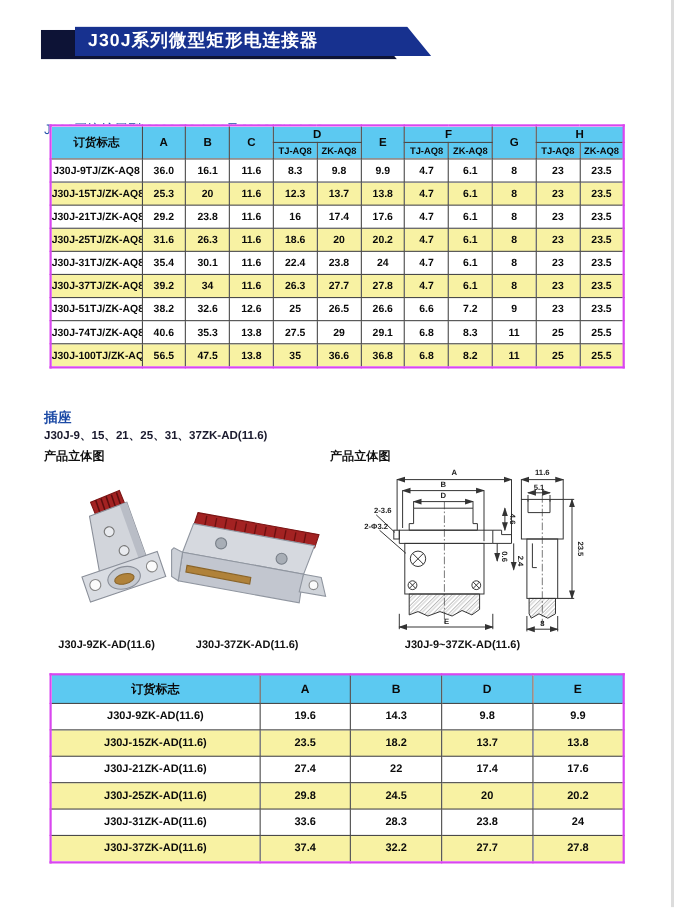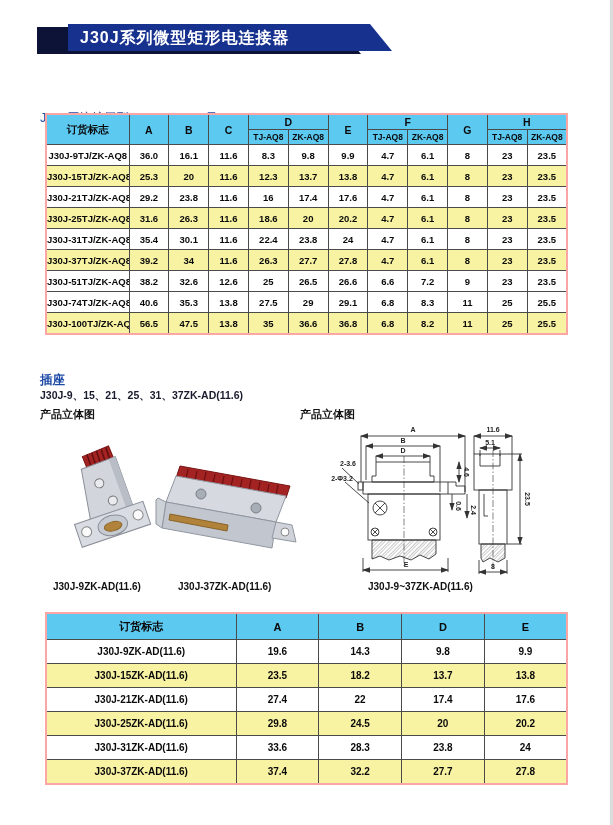--- a/index.html
+++ b/index.html
@@ -14,21 +14,21 @@
   .banner{position:absolute;left:0;top:0;width:100%;height:100%;background:#17318f;
     clip-path:polygon(0 0,calc(100% - 22px) 0,100% 100%,0 100%);
     color:#fff;font-weight:bold;font-size:16px;line-height:27px;padding-left:12px;box-sizing:border-box;letter-spacing:1px;margin-left:28px;}
 
   .sec-title{position:absolute;left:40px;color:#1c4aa5;font-weight:normal;font-size:12.5px;white-space:nowrap;margin-top:24px;}
   .blue-sub{position:absolute;left:40px;color:#1c4aa5;font-weight:bold;font-size:12.5px;}
   .models{position:absolute;left:40px;font-size:10.5px;color:#1a1a2e;font-weight:bold;}
   .stereo{position:absolute;font-size:11px;font-weight:bold;color:#111;}
 
   table{border-collapse:collapse;table-layout:fixed;position:absolute;background:#fff;
-        border:2px solid #fca5a5;font-size:10px;}
+        border:2px solid #d946ef;font-size:10px;}
   th,td{border:1px solid #4a4a4a;text-align:center;vertical-align:middle;padding:0;
         overflow:hidden;white-space:nowrap;font-weight:bold;color:#0a0a0a;}
   thead th{background:#5cc9f1;font-size:10.5px;}
   #table1{left:45px;top:113px;width:523px;}
   #table1 thead tr th{height:14px;}
   #table1 tbody td{height:20px;font-size:9.5px;}
   #table2{left:45px;top:612px;width:523px;}
   #table2 thead th{height:25px;font-size:11px;}
   #table2 tbody td{height:23px;font-size:10px;}
   tr.hl td{background:#f8f2a3;}

